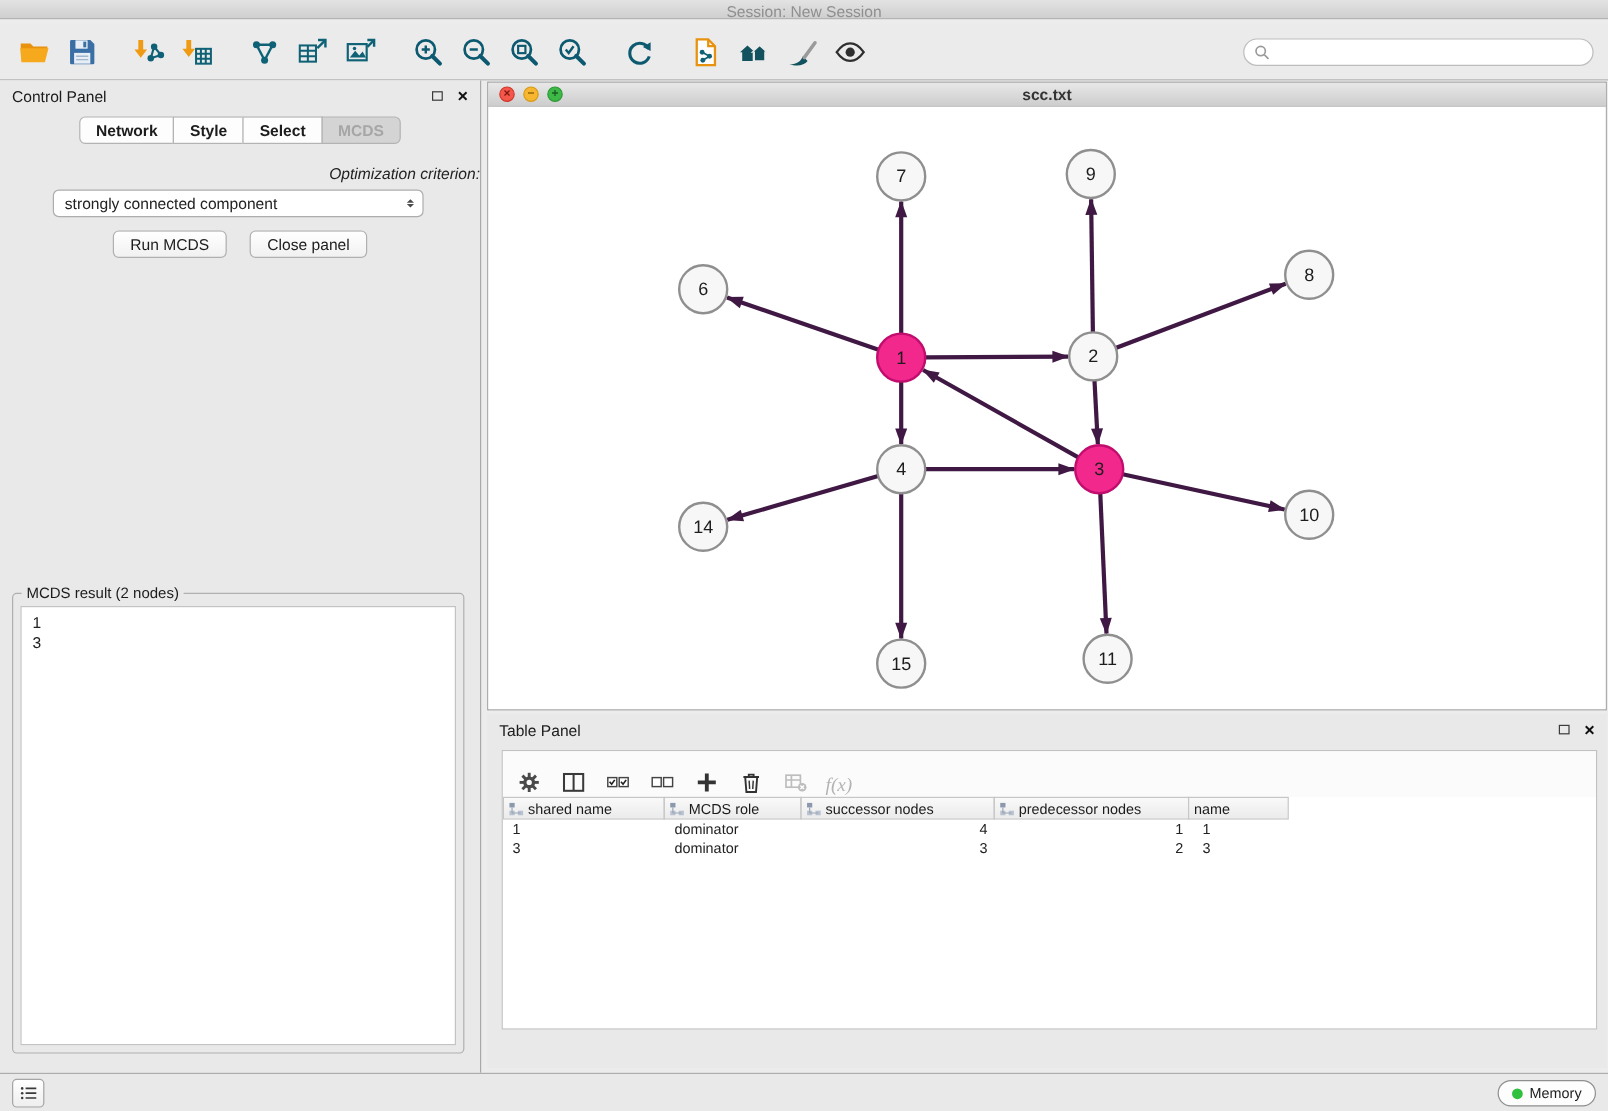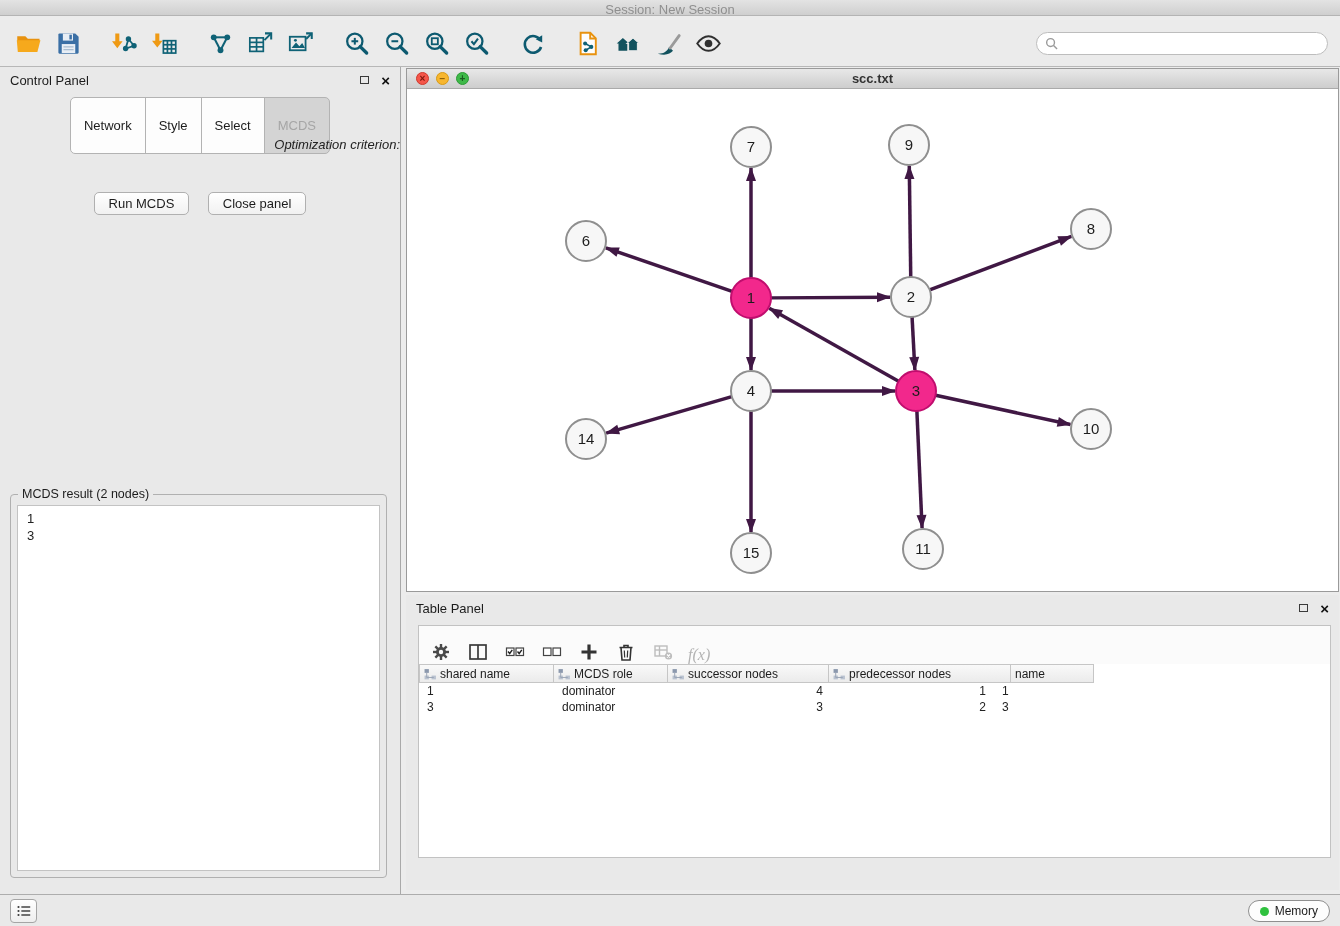--- a/index.html
+++ b/index.html
@@ -55,22 +55,22 @@
     font-size:13px; color:#1c1c1c;
   }
   .panel-header .spring { flex:1; }
   .float-icon {
     width:9px; height:8px; border:1.5px solid #3a3a3a; display:inline-block; margin-right:12px;
   }
   .close-x { font-size:15px; font-weight:bold; color:#111; line-height:1; }
 
   .seg { display:inline-flex; }
   .seg .tab {
-    padding:20px 13px; font-size:13px; background:#fdfdfd; color:#1c1c1c;
-    border:1px solid #b3b3b3; margin-left:-1px; line-height:15px;
+    padding:3px 13px; font-size:13px; background:#fdfdfd; color:#1c1c1c;
+    border:1px solid #b3b3b3; margin-left:-1px; line-height:15px;font-weight:bold;
   }
   .seg .tab:first-child { border-radius:5px 0 0 5px; margin-left:0; }
   .seg .tab:last-child { border-radius:0 5px 5px 0; }
   .seg .tab.active { background:#d4d4d4; color:#a6a6a6; }
   .cp-tabs { position:absolute; top:30px; left:0; right:0; text-align:center; }
 
   .opt-label { position:absolute; top:70px; left:0; right:0; text-align:right; font-size:13px;font-style:italic; }
 
   .combo {
     position:absolute; top:91px; left:44px; right:47px; height:23px;
@@ -352,20 +352,27 @@
     <span class="seg">
       <span class="tab">Network</span>
       <span class="tab">Style</span>
       <span class="tab">Select</span>
       <span class="tab active">MCDS</span>
     </span>
   </div>
 
   <div class="opt-label">Optimization criterion:</div>
 
+  <div class="combo">
+    <span class="combo-text">strongly connected component</span>
+    <span class="combo-arrows">
+      <i class="tri-up"></i>
+        <i class="tri-down"></i>
+    </span>
+  </div>
 
   <div class="cp-buttons">
     <button class="btn">Run MCDS</button>
     <button class="btn">Close panel</button>
   </div>
 
   <div class="groupbox">
     <span class="groupbox-title">MCDS result (2 nodes)</span>
     <div class="groupbox-inner">
       <div>1</div>
@@ -529,21 +536,21 @@
           <span class="col-icon">
             <svg viewBox="0 0 12 12">
                 <rect x="0.5" y="1" width="4" height="3.5" fill="#8b98ad"></rect>
                 <rect x="0.5" y="7" width="4" height="3.5" fill="#b9c2d0"></rect>
                 <rect x="7" y="7" width="4" height="3.5" fill="#b9c2d0"></rect>
                 <path d="M2.5,4.5 v4.3 M2.5,8.75 h6.5" stroke="#9aa5b5" fill="none" stroke-width="0.9"></path>
               </svg>
           </span>
           <span class="th-label">successor nodes</span>
         </div>
-        <div class="th" style="width:183px">
+        <div class="th" style="width:163px">
           <span class="col-icon">
             <svg viewBox="0 0 12 12">
                 <rect x="0.5" y="1" width="4" height="3.5" fill="#8b98ad"></rect>
                 <rect x="0.5" y="7" width="4" height="3.5" fill="#b9c2d0"></rect>
                 <rect x="7" y="7" width="4" height="3.5" fill="#b9c2d0"></rect>
                 <path d="M2.5,4.5 v4.3 M2.5,8.75 h6.5" stroke="#9aa5b5" fill="none" stroke-width="0.9"></path>
               </svg>
           </span>
           <span class="th-label">predecessor nodes</span>
         </div>

